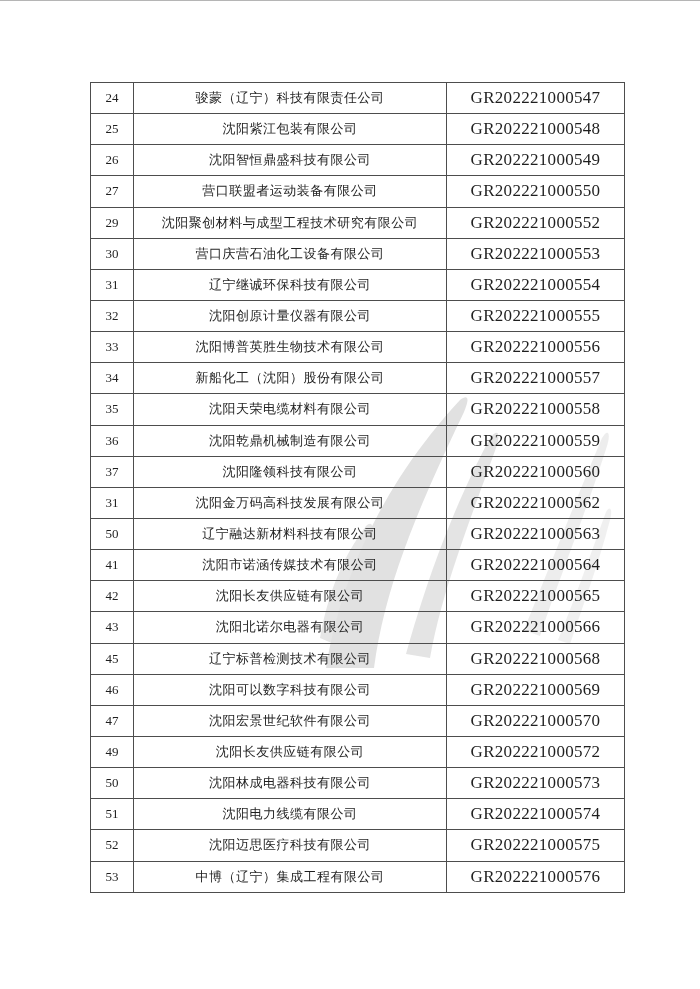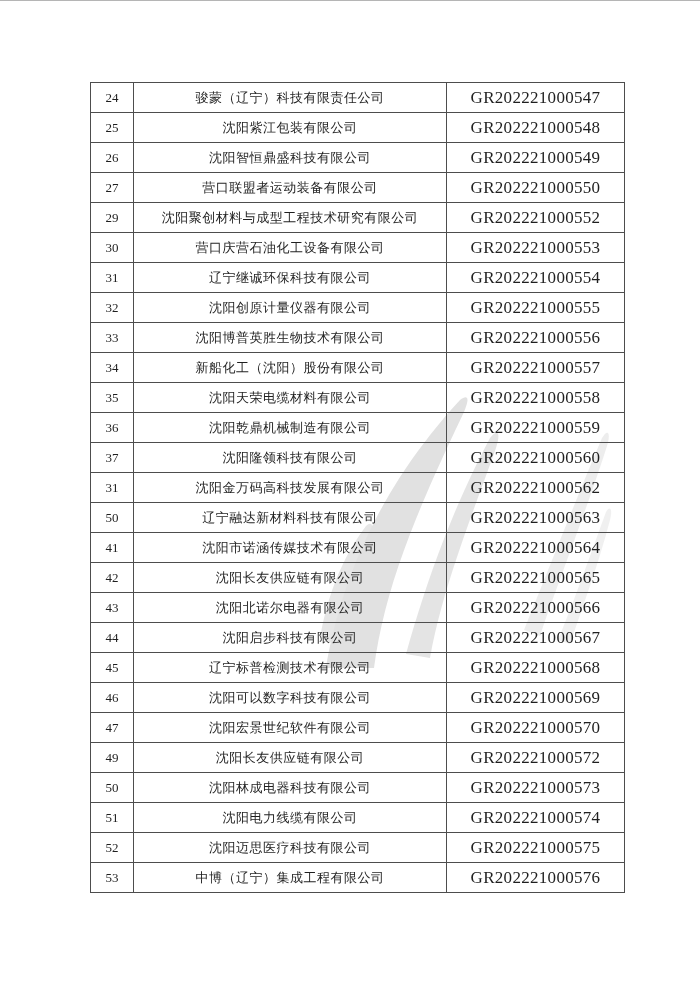--- a/index.html
+++ b/index.html
@@ -170,25 +170,20 @@
           <td class="col-index">42</td>
           <td class="col-company">沈阳长友供应链有限公司</td>
           <td class="col-code">GR202221000565</td>
         </tr>
         <tr>
           <td class="col-index">43</td>
           <td class="col-company">沈阳北诺尔电器有限公司</td>
           <td class="col-code">GR202221000566</td>
         </tr>
         <tr>
-          <td class="col-index">44</td>
-          <td class="col-company">沈阳启步科技有限公司</td>
-          <td class="col-code">GR202221000567</td>
-        </tr>
-        <tr>
           <td class="col-index">45</td>
           <td class="col-company">辽宁标普检测技术有限公司</td>
           <td class="col-code">GR202221000568</td>
         </tr>
         <tr>
           <td class="col-index">46</td>
           <td class="col-company">沈阳可以数字科技有限公司</td>
           <td class="col-code">GR202221000569</td>
         </tr>
         <tr>

